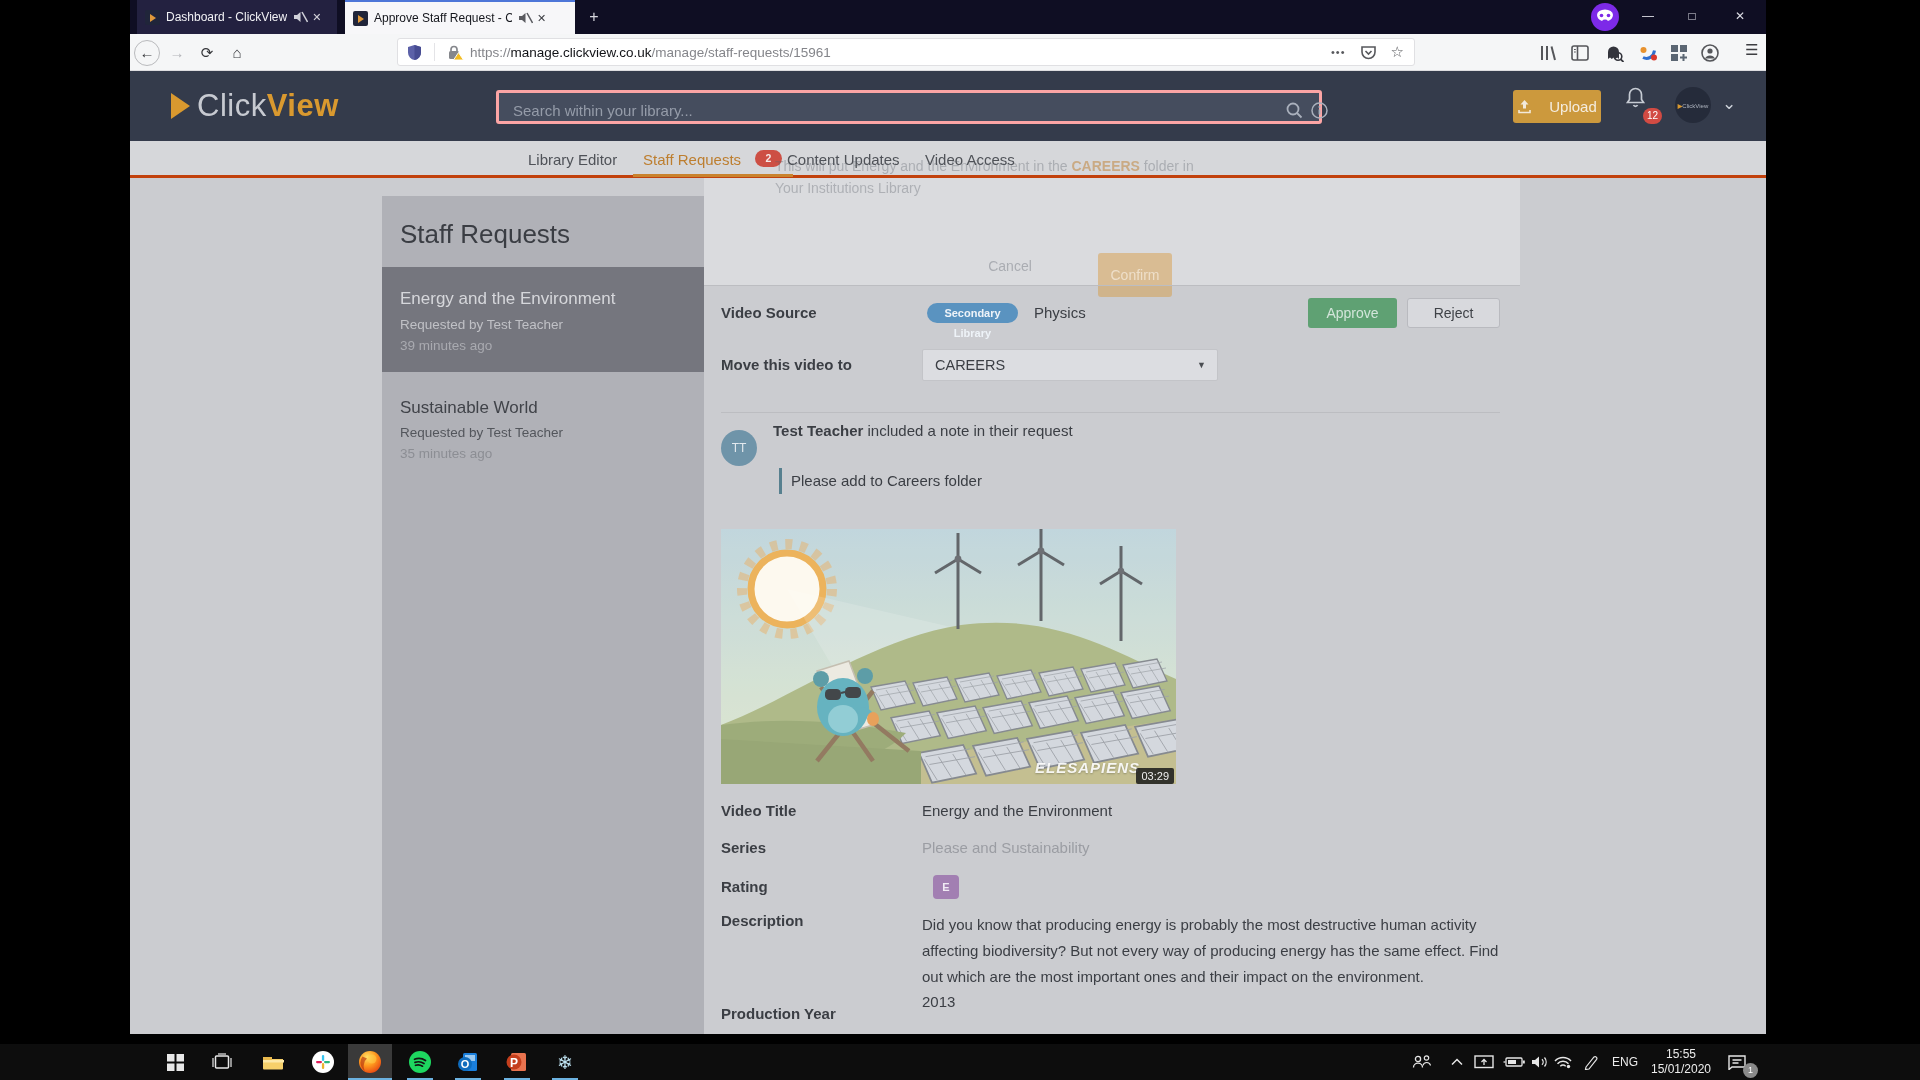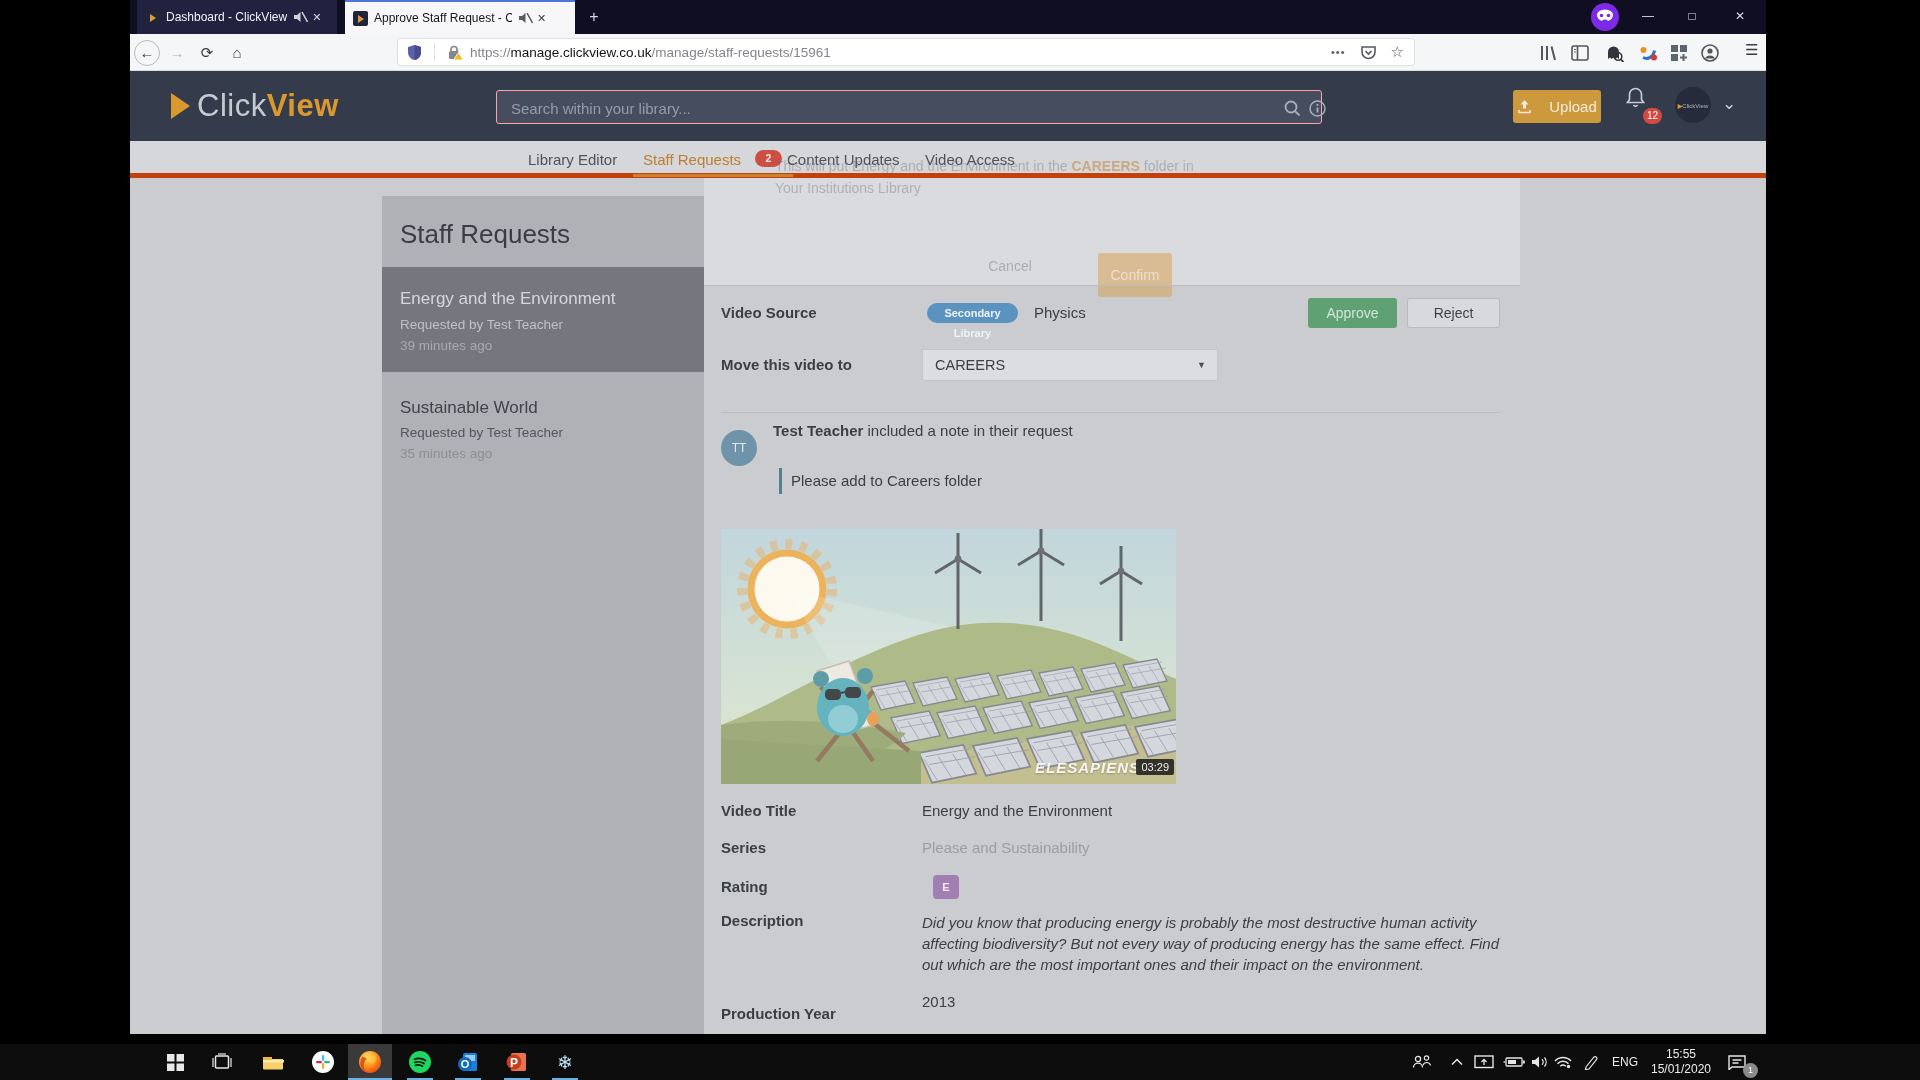--- a/index.html
+++ b/index.html
@@ -39,34 +39,34 @@
 
   
   #page{position:absolute;left:0;top:71px;width:100%;height:963px;background:#cbccd0;overflow:hidden;}
 
   
   #cvheader{position:absolute;left:0;top:0;width:100%;height:70px;background:#343b4b;}
   .logo{position:absolute;left:41px;top:17px;display:flex;align-items:center;font-size:31px;letter-spacing:.5px;}
   .logo .tri{width:0;height:0;border-left:19px solid #d9992f;border-top:13px solid transparent;border-bottom:13px solid transparent;margin-right:7px;}
   .logo .l1{color:#c7cad1;}
   .logo .l2{color:#d9992f;font-weight:bold;}
-  #cvsearch{position:absolute;left:366px;top:19px;width:826px;height:34px;background:#454d5e;border:1px solid #fca5a5;border-radius:3px;box-sizing:border-box;}
+  #cvsearch{position:absolute;left:366px;top:19px;width:826px;height:34px;background:#454d5e;border:3px solid #fca5a5;border-radius:3px;box-sizing:border-box;}
   #cvsearch input{position:absolute;left:12px;top:0;width:700px;height:32px;background:transparent;border:none;outline:none;color:#c9cedb;font-size:15px;font-family:"Liberation Sans",sans-serif;}
   #cvsearch input::placeholder{color:#959ca9;}
   .srchic{position:absolute;top:8px;}
   .uploadbtn{position:absolute;left:1383px;top:19px;width:88px;height:33px;background:#cc993d;border-radius:3px;display:flex;align-items:center;justify-content:center;gap:17px;color:#f4ecdf;font-size:15px;}
   .bell{position:absolute;left:1495px;top:15px;}
   .bellbadge{position:absolute;left:1513px;top:37px;min-width:17px;height:16px;padding:0 4px;background:#d24b43;border-radius:9px;color:#fff;font-size:10px;line-height:16px;text-align:center;box-sizing:border-box;}
   .avatar{position:absolute;left:1545px;top:16px;width:36px;height:36px;border-radius:50%;background:#252b3a;display:flex;align-items:center;justify-content:center;overflow:hidden;}
   .avatar span{font-size:6px;color:#aeb4bf;}
   .avatar span b{color:#d9992f;}
   .hdrchev{position:absolute;left:1592px;top:22px;color:#cdd2da;font-size:17px;}
 
   
-  #cvnav{position:absolute;left:0;top:70px;width:100%;height:37px;background:#d6d7da;border-bottom:5px solid #c2410c;box-sizing:border-box;}
+  #cvnav{position:absolute;left:0;top:70px;width:100%;height:37px;background:#d6d7da;border-bottom:3px solid #c2410c;box-sizing:border-box;}
   .navtab{position:absolute;top:10px;font-size:15px;color:#4f5258;white-space:nowrap;}
   .navtab.active{color:#bd7e2f;}
   .navbadge{position:absolute;left:625px;top:9px;width:27px;height:17px;background:#cd4f44;border-radius:9px;color:#f6e9e8;font-size:10.5px;font-weight:bold;text-align:center;line-height:17px;}
   .navunderline{position:absolute;left:503px;top:33px;width:160px;height:3px;background:#c9832e;}
 
   
   .ghostbox{position:absolute;left:574px;top:107px;width:816px;height:107px;background:rgba(255,255,255,0.30);}
   .ghost-title{position:absolute;left:597px;top:8px;font-size:19px;font-weight:600;color:rgba(198,206,222,0.48);white-space:nowrap;}
   .ghost-line{position:absolute;left:645px;font-size:14px;color:rgba(92,97,107,0.35);white-space:nowrap;}
   .ghost-line .em{color:rgba(190,125,45,0.5);font-weight:bold;}
@@ -94,25 +94,25 @@
   .select .caret{position:absolute;right:11px;top:10px;font-size:9px;color:#4a4d52;}
   .note-avatar{position:absolute;left:591px;top:359px;width:36px;height:36px;border-radius:50%;background:#6f94a9;color:#e3e9ee;font-size:12px;display:flex;align-items:center;justify-content:center;}
   .note-line{position:absolute;left:643px;top:351px;font-size:15px;color:#3b3e44;}
   .note-line b{font-weight:bold;}
   .quotebar{position:absolute;left:649px;top:397px;width:3px;height:26px;background:#57808f;}
   .quotetext{position:absolute;left:661px;top:401px;font-size:15px;color:#3b3e44;}
 
   
   .thumb{position:absolute;left:591px;top:458px;width:455px;height:255px;overflow:hidden;}
   .wm{position:absolute;right:36px;bottom:8px;color:rgba(255,255,255,0.9);font-size:15px;font-weight:bold;font-style:italic;letter-spacing:1px;text-shadow:0 1px 2px rgba(0,0,0,.25);}
-  .dur{position:absolute;right:2px;bottom:9px;background:rgba(25,25,25,0.85);color:#eee;font-size:11px;padding:2px 5px;border-radius:2px;}
+  .dur{position:absolute;right:2px;bottom:0;background:rgba(25,25,25,0.85);color:#eee;font-size:11px;padding:2px 5px;border-radius:2px;}
 
   .val-muted{color:#9b9da3;}
   .rating{position:absolute;left:803px;top:804px;width:26px;height:24px;background:#a27fb2;border-radius:4px;color:#f0eaf4;font-size:11px;font-weight:bold;text-align:center;line-height:24px;}
-  .desc{position:absolute;left:792px;top:841px;width:600px;font-size:15px;line-height:21px;color:#3b3e44;white-space:normal;font-style:italic;}
+  .desc{position:absolute;left:792px;top:841px;width:600px;font-size:15px;line-height:26px;color:#3b3e44;white-space:normal;}
 
   
   #taskbar{position:absolute;left:0;top:1044px;width:1920px;height:36px;background:#0d0d0d;}
   .tb-cell{position:absolute;top:0;width:44px;height:36px;display:flex;align-items:center;justify-content:center;}
   .tb-cell.activewin{background:#3a3a3a;}
   .runline{position:absolute;top:34px;height:2px;background:#6cb2e0;}
   .tray{position:absolute;top:0;height:36px;display:flex;align-items:center;justify-content:center;}
   .tray-eng{font-size:12px;color:#ececec;}
   .clock{position:absolute;left:1648px;top:3px;width:66px;text-align:center;color:#ececec;font-size:12px;line-height:15px;}
   .notifbadge{position:absolute;left:1743px;top:1063px;width:15px;height:15px;border-radius:50%;background:#8a8a8a;color:#fff;font-size:9px;text-align:center;line-height:15px;}

